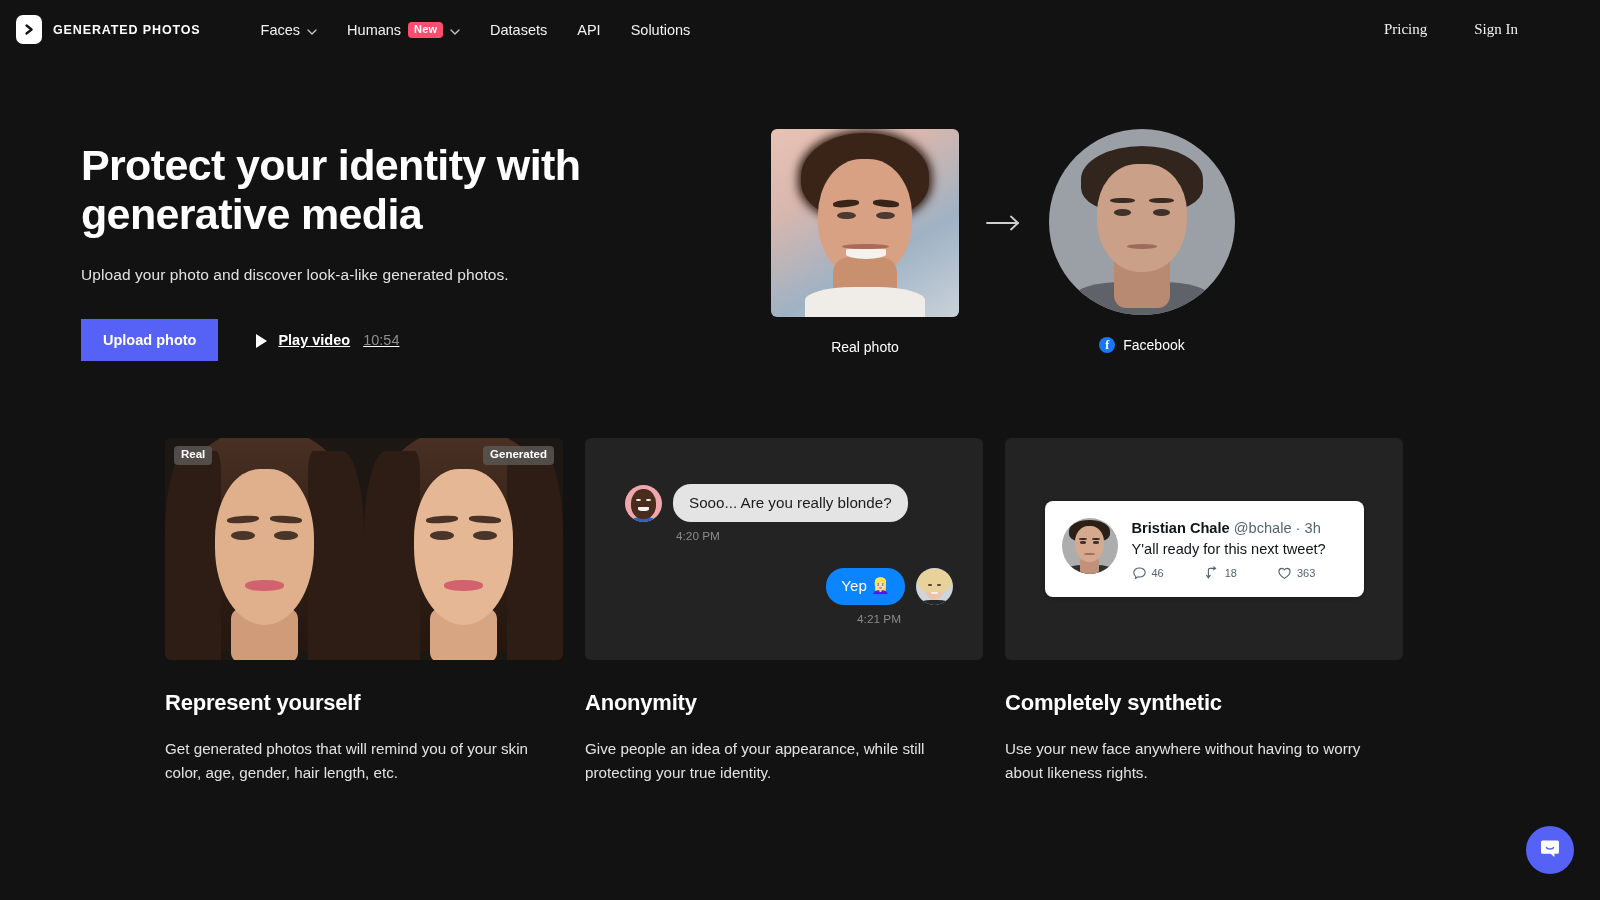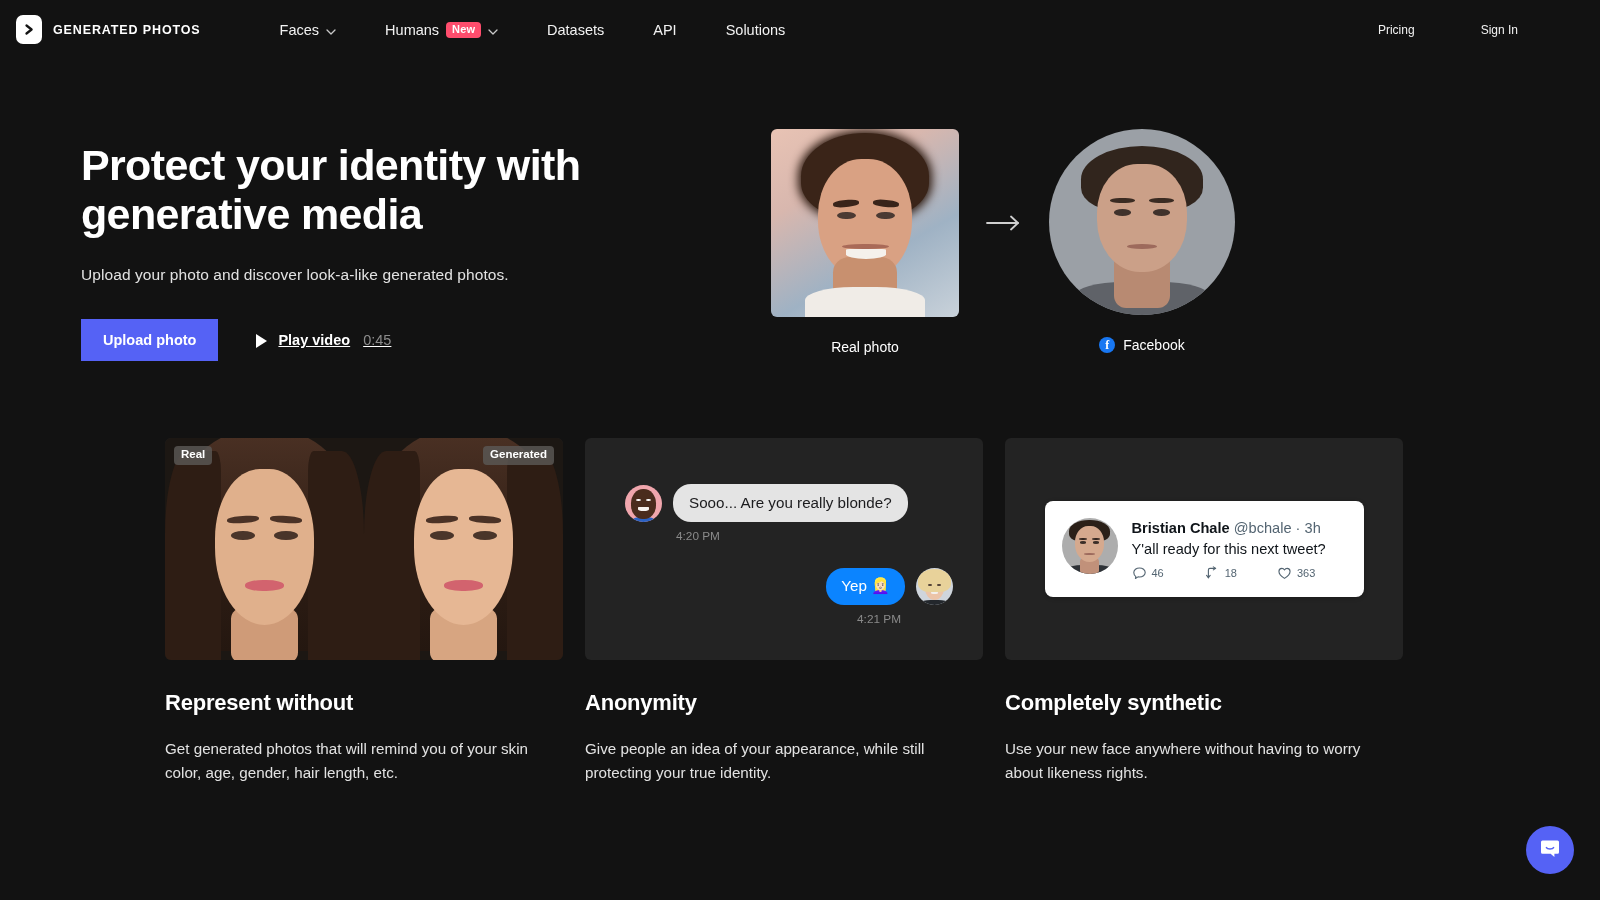--- a/index.html
+++ b/index.html
@@ -44,41 +44,40 @@
     margin-left: 60px;
   }
   .nav-item {
     display: flex;
     align-items: center;
     gap: 7px;
     font-size: 14.5px;
     color: #f2f2f2;
     cursor: pointer;
     white-space: nowrap;
-    margin-left: 19px;
   }
   .chev { display: inline-block; opacity: 0.85; }
   .badge-new {
     background: #ff4d6d;
     color: #ffffff;
     font-size: 11px;
     font-weight: 700;
     border-radius: 4px;
     padding: 2px 6px 3px;
     line-height: 1;
     letter-spacing: 0.01em;
   }
   .nav-right {
     margin-left: auto;
     display: flex;
     align-items: center;
     gap: 47px;
     padding-right: 64px;
   }
-  .nav-right .nav-item { font-size: 12px; }
+  .nav-right .nav-item { font-size: 15px; font-family: Liberation Serif, serif; }
 
   
   .hero {
     display: flex;
     padding: 70px 0 0 81px;
     gap: 0;
   }
   .hero-left { width: 680px; padding-top: 12px; }
   .hero-title {
     font-size: 43px;
@@ -468,21 +467,21 @@
 
 <div class="hero">
   <div class="hero-left">
     <h1 class="hero-title">Protect your identity with generative media</h1>
     <p class="hero-sub">Upload your photo and discover look-a-like generated photos.</p>
     <div class="hero-actions">
       <button class="btn-primary">Upload photo</button>
       <div class="play-link">
         <span class="play-tri"></span>
         <span class="play-label">Play video</span>
-        <span class="play-dur">0:45</span>
+        <span class="play-dur">10:54</span>
       </div>
     </div>
   </div>
 
   <div class="hero-right">
     <div class="face-col">
       <div class="face-sq">
         <div class="ph">
           <div class="ph-bg m1-bg"></div>
           <div class="sk m1-hair"></div>
@@ -564,21 +563,21 @@
             <div class="sk w-brow-l"></div>
             <div class="sk w-brow-r"></div>
             <div class="sk w-eye-l"></div>
             <div class="sk w-eye-r"></div>
             <div class="sk w-lips"></div>
           </div>
           <span class="tag tag-right">Generated</span>
         </div>
       </div>
     </div>
-    <h2 class="card-title">Represent without</h2>
+    <h2 class="card-title">Represent yourself</h2>
     <p class="card-body">Get generated photos that will remind you of your skin color, age, gender, hair length, etc.</p>
   </div>
 
   <div class="card">
     <div class="card-media">
       <div class="chat">
         <div class="chat-row">
           <div class="chat-avatar">
             <div class="ph">
               <div class="ph-bg av-dark-bg"></div>

